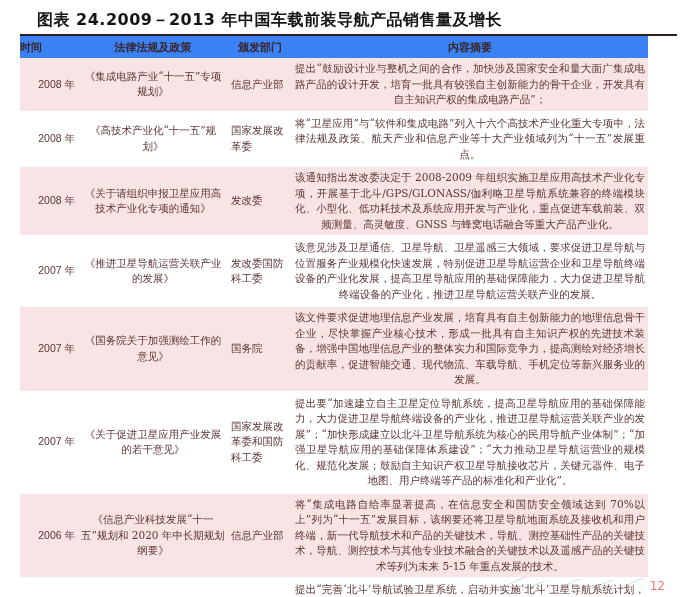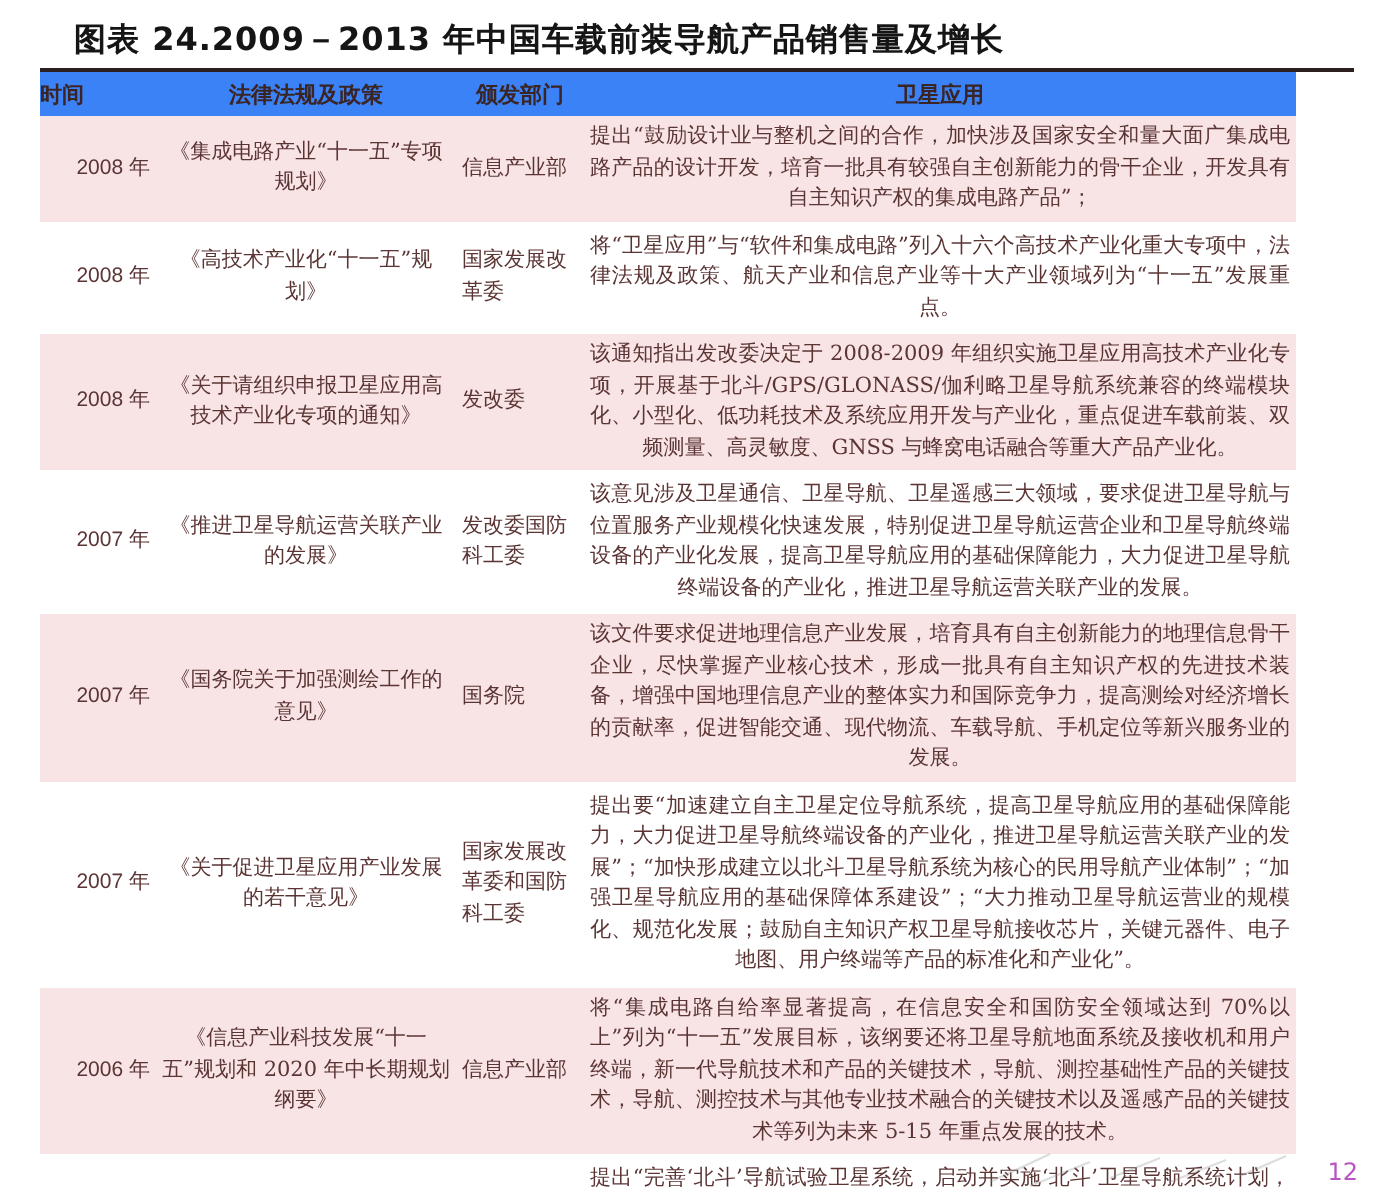--- a/index.html
+++ b/index.html
@@ -77,25 +77,25 @@
     text-align:justify;
     text-align-last:center;
     text-justify:inter-ideograph;
   }
   .col-time{width:58px;}
   .col-policy{width:150px;}
   .col-dept{width:64px;}
   .col-summary{width:356px;}
   .watermark{
     position:absolute;
-    right:16px;
+    right:30px;
     bottom:4px;
     font-family:"DejaVu Sans","Liberation Sans",sans-serif;
     font-size:12px;
-    color:#a21caf;
+    color:#ef4444;
     opacity:0.75;
     pointer-events:none;
   }
   .watermark-strokes{
     position:absolute;
     right:40px;
     bottom:0px;
     width:170px;
     height:26px;
     opacity:0.28;
@@ -116,21 +116,21 @@
       <col class="col-time">
       <col class="col-policy">
       <col class="col-dept">
       <col class="col-summary">
     </colgroup>
     <thead>
       <tr>
         <th class="col-time">时间</th>
         <th>法律法规及政策</th>
         <th>颁发部门</th>
-        <th>卫星应用</th>
+        <th>内容摘要</th>
       </tr>
     </thead>
     <tbody id="table-body">
         <tr class="row-pink">
           <td class="cell-time">2008 年</td>
           <td class="cell-policy">《集成电路产业“十一五”专项规划》</td>
           <td class="cell-dept">信息产业部</td>
           <td class="cell-summary">提出“鼓励设计业与整机之间的合作，加快涉及国家安全和量大面广集成电路产品的设计开发，培育一批具有较强自主创新能力的骨干企业，开发具有自主知识产权的集成电路产品”；</td>
         </tr>
         <tr class="row-white">

